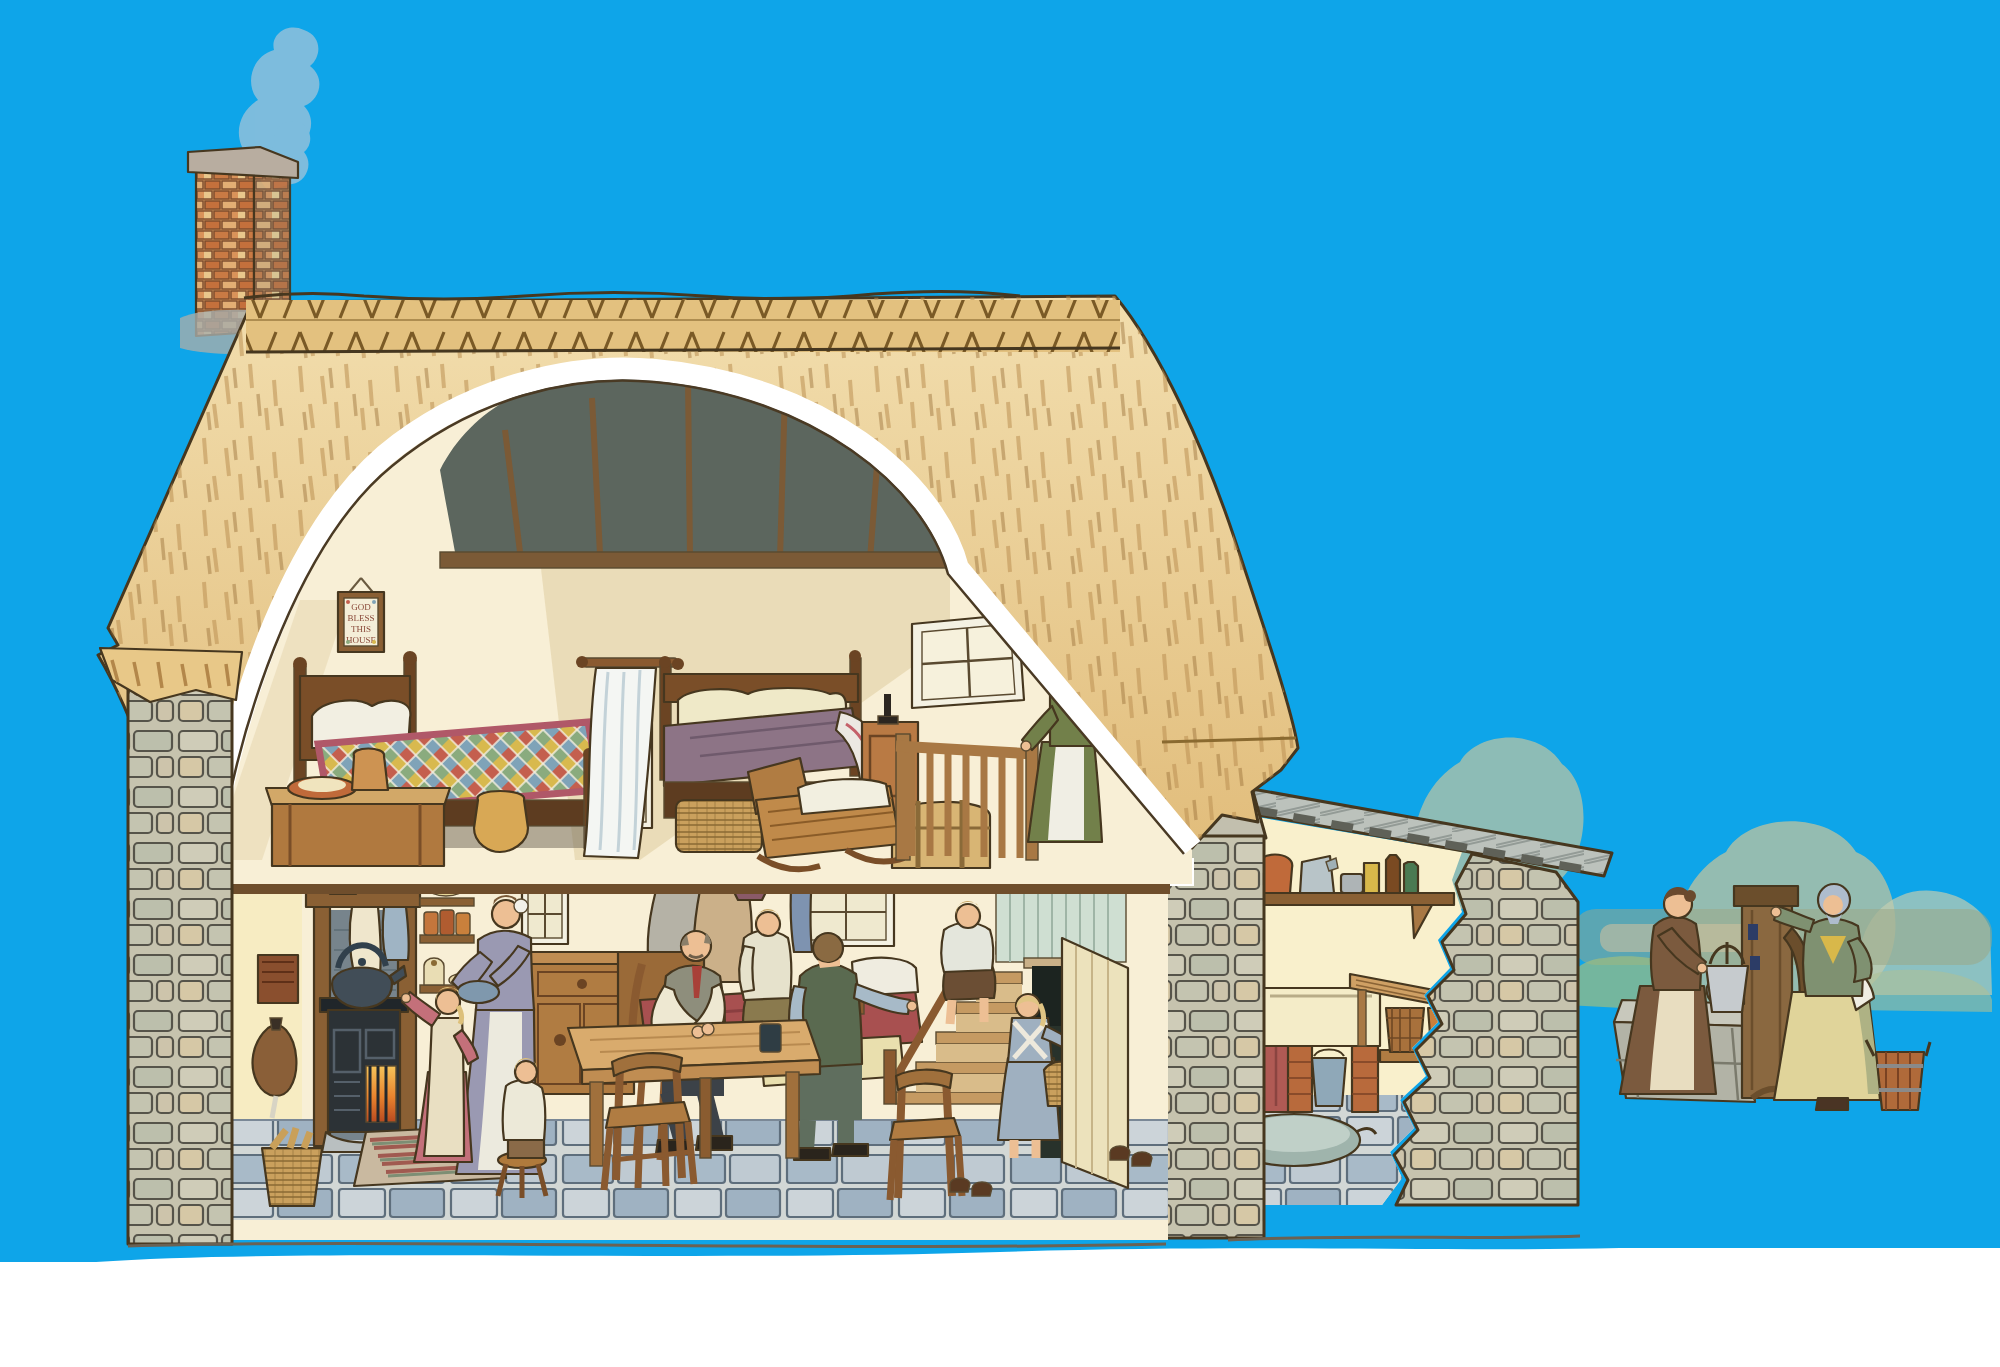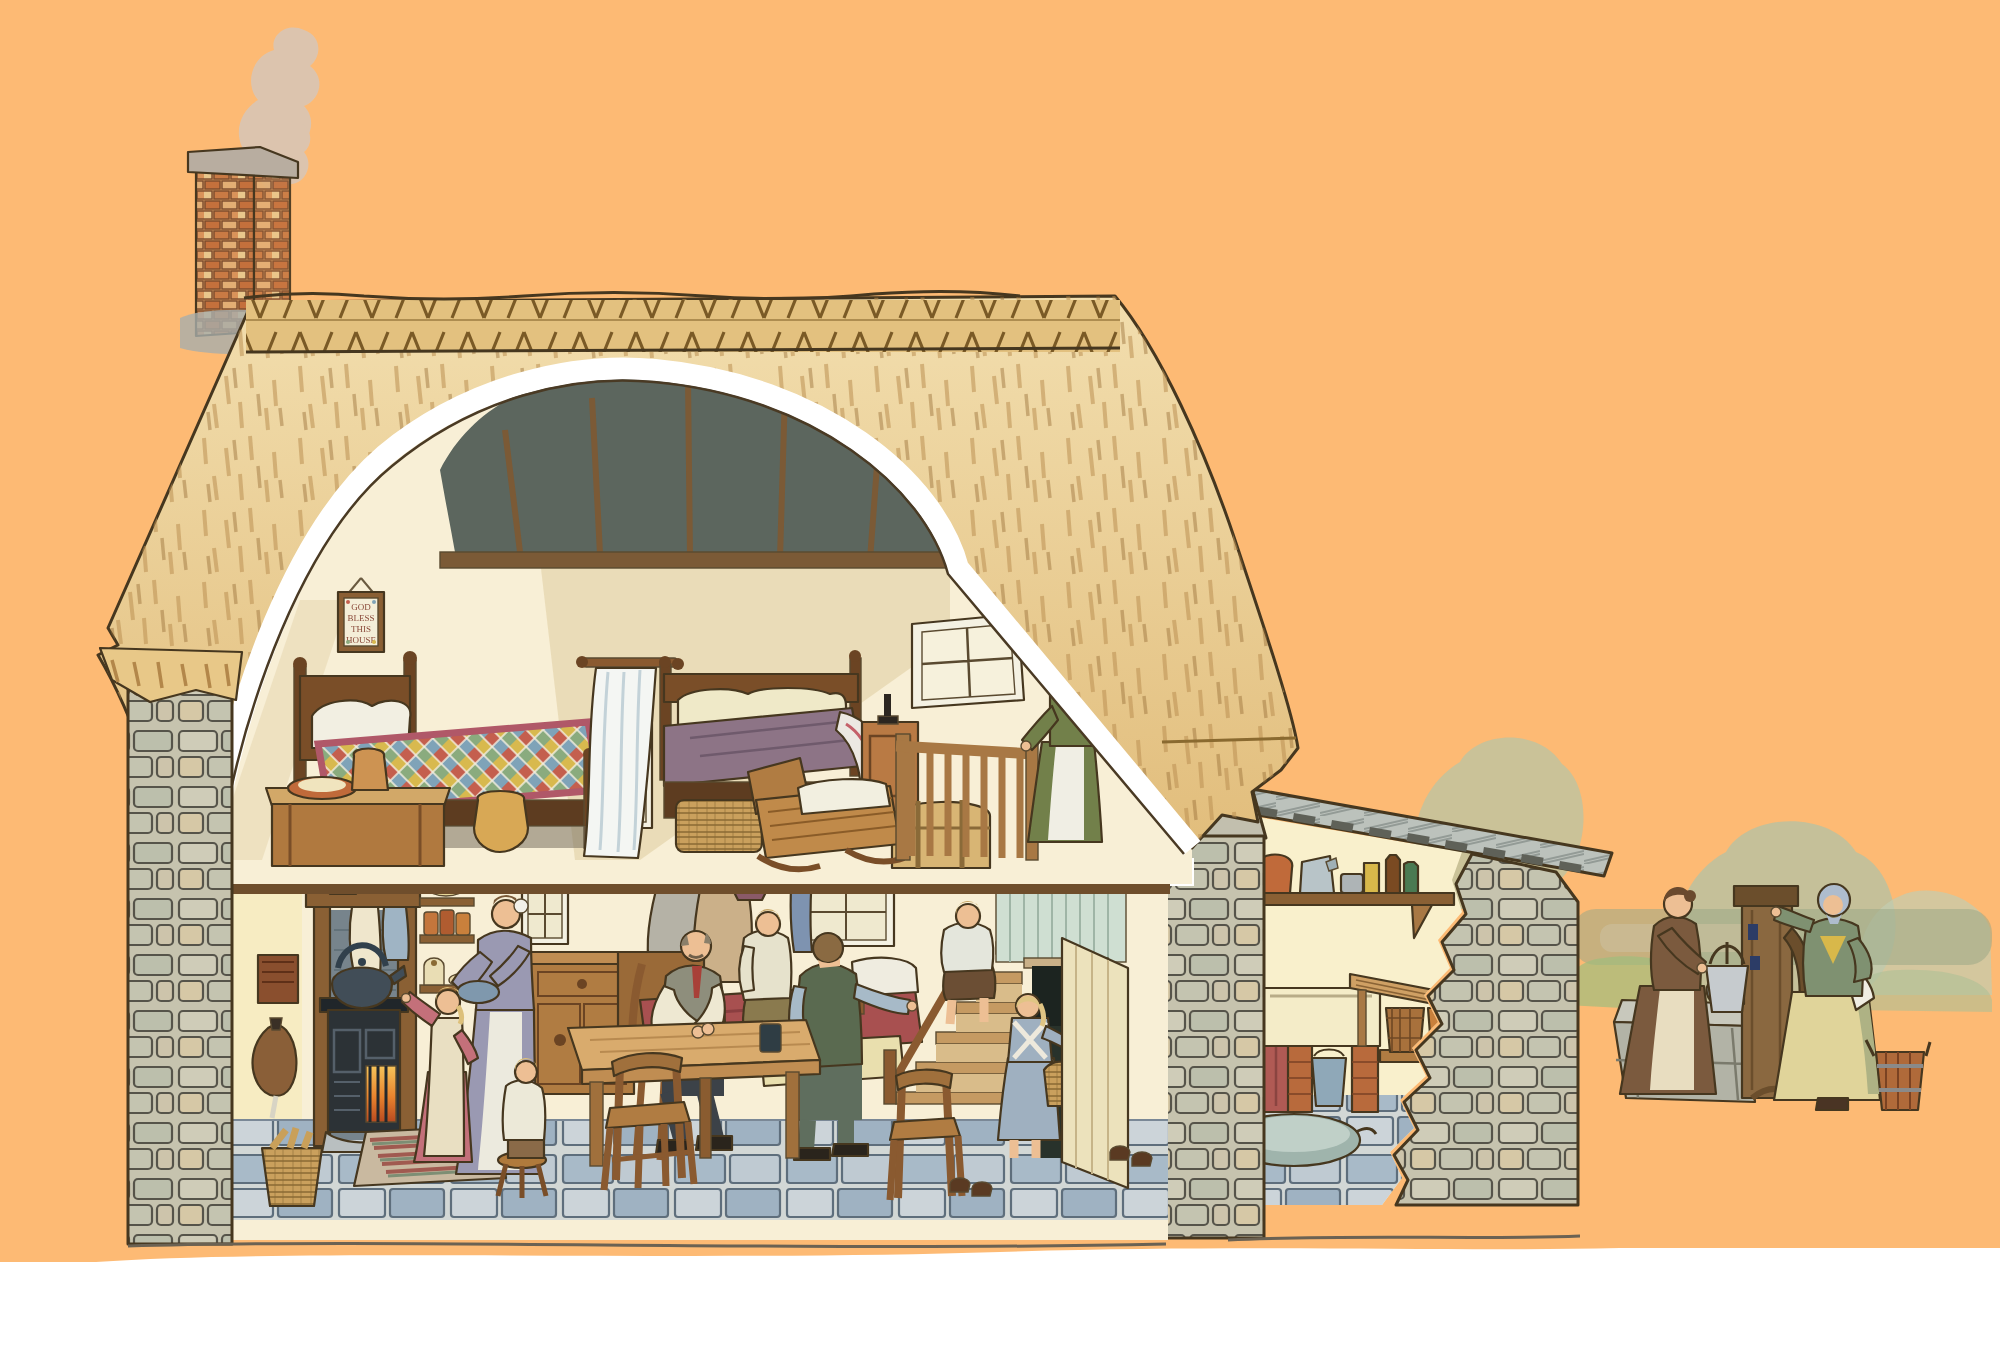--- a/index.html
+++ b/index.html
@@ -1,16 +1,16 @@
 <!DOCTYPE html>
 <html><head>
 <meta charset="utf-8">
 <style>
   html,body{margin:0;padding:0;background:#fff;}
-  #stage{position:relative;width:2000px;height:1367px;background:#fdba74;overflow:hidden;
+  #stage{position:relative;width:2000px;height:1367px;background:#0ea5e9;overflow:hidden;
          font-family:"Liberation Serif", serif;}
   svg{display:block}
   .ink{stroke:#46371f;stroke-width:2.2;stroke-linejoin:round;stroke-linecap:round;}
   .ink3{stroke:#46371f;stroke-width:3;stroke-linejoin:round;stroke-linecap:round;}
   .thin{stroke:#5a4a30;stroke-width:1.4;}
   .sampler-text{font-family:"Liberation Serif",serif;font-size:9px;fill:#8a4a3a;text-anchor:middle;}
 </style>
 </head>
 <body>
 

